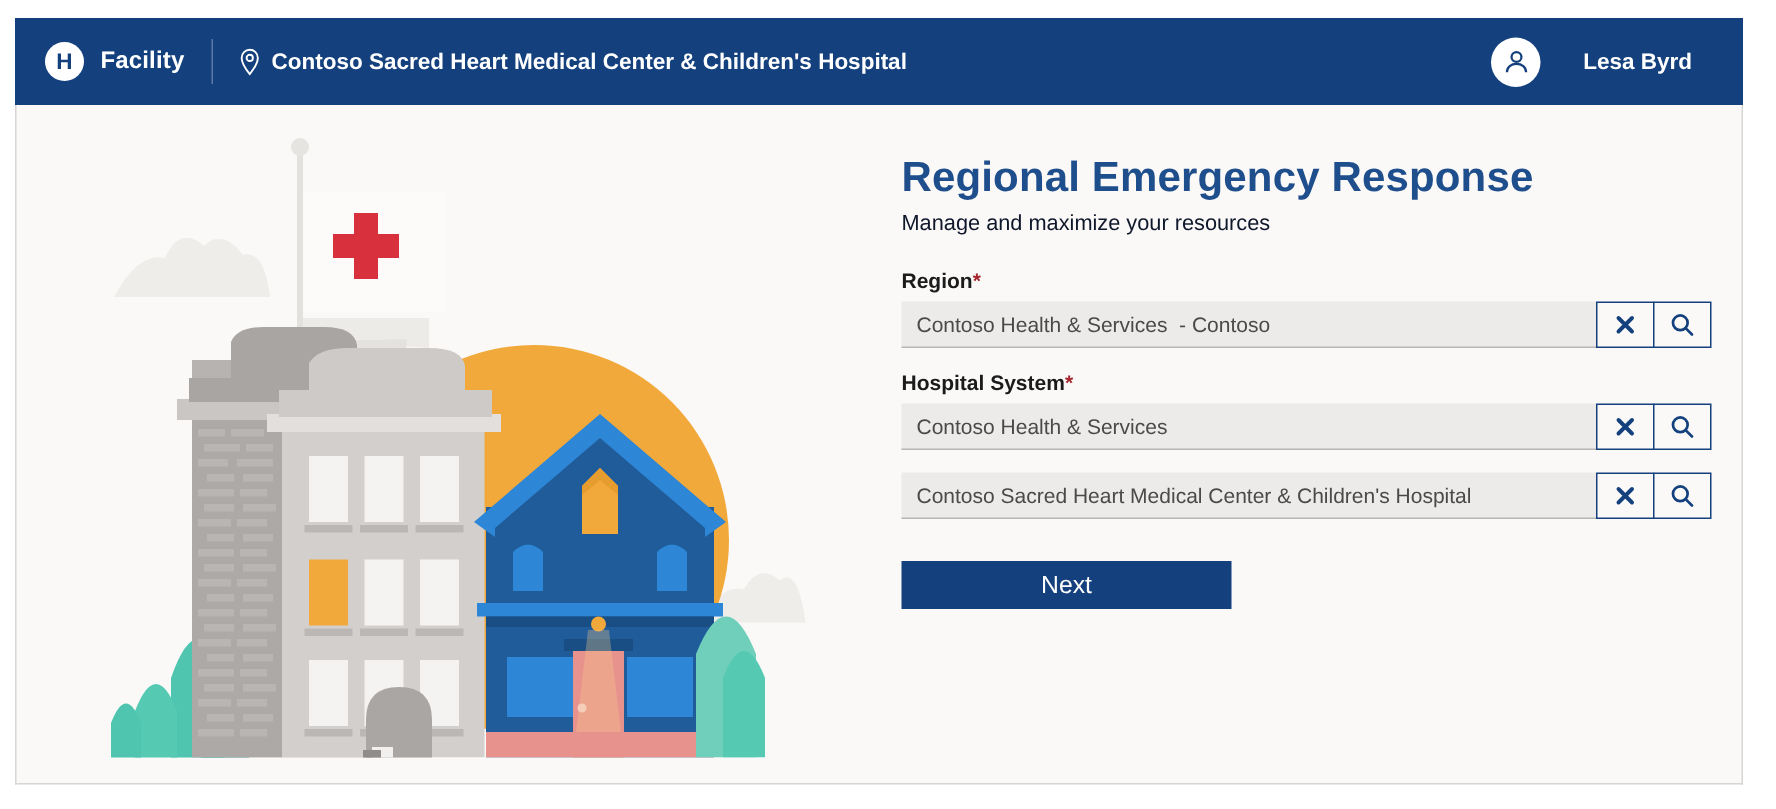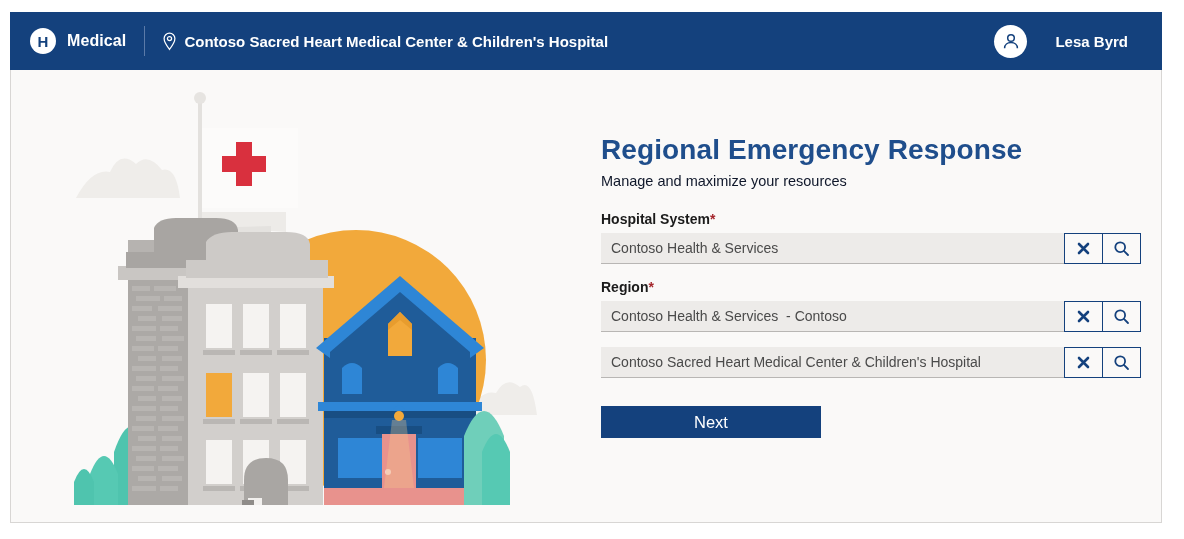--- a/index.html
+++ b/index.html
@@ -111,21 +111,21 @@
     top: 10px;
     width: 500px;
     height: 440px;
   }
   .illustration svg { display: block; }
 
   
   .form-panel {
     position: absolute;
     left: 590px;
-    top: 64px;
+    top: 32px;
     width: 540px;
   }
   .page-title {
     color: #1F4E8C;
     font-size: 28px;
     font-weight: bold;
     margin: 0 0 7px 0;
     letter-spacing: .1px;
   }
   .page-subtitle {
@@ -192,21 +192,21 @@
   }
 </style>
 </head>
 <body>
 
 <div id="page">
 
   <div class="app-header">
     <div class="brand">
       <div class="brand-logo">H</div>
-      <div class="brand-name">Medical</div>
+      <div class="brand-name">Facility</div>
     </div>
 
     <div class="header-divider"></div>
 
     <div class="facility-crumb">
       <span class="pin-icon">
         <svg width="15" height="19" viewBox="0 0 15 19">
           <path d="M7.5 1.2C4.5 1.2 2.1 3.6 2.1 6.6c0 4 5.4 10.8 5.4 10.8s5.4-6.8 5.4-10.8c0-3-2.4-5.4-5.4-5.4z" fill="none" stroke="#ffffff" stroke-width="1.25"></path>
           <circle cx="7.5" cy="6.6" r="2.1" fill="none" stroke="#ffffff" stroke-width="1.25"></circle>
         </svg>
@@ -387,72 +387,72 @@
         </g>
       </svg>
     </div>
 
     <div class="form-panel">
       <h1 class="page-title">Regional Emergency Response</h1>
       <p class="page-subtitle">Manage and maximize your resources</p>
 
       <div class="field-group">
         <label class="field-label">
+          <span>Region</span><span class="req-star">*</span>
+        </label>
+        <div class="field-row">
+          <div class="field-input" title="Contoso Health &amp; Services  - Contoso">Contoso Health &amp; Services  - Contoso</div>
+          <button class="field-btn">
+            <svg width="15" height="15" viewBox="0 0 15 15">
+              <path d="M3 3 L12 12 M12 3 L3 12" stroke="#14417D" stroke-width="2.6" stroke-linecap="round"></path>
+            </svg>
+          </button>
+          <button class="field-btn">
+            <svg width="17" height="17" viewBox="0 0 17 17">
+              <circle cx="7.2" cy="7.2" r="4.9" fill="none" stroke="#14417D" stroke-width="1.8"></circle>
+              <path d="M10.9 10.9 L15 15" stroke="#14417D" stroke-width="1.8" stroke-linecap="round"></path>
+            </svg>
+          </button>
+        </div>
+      </div>
+
+      <div class="field-group">
+        <label class="field-label">
           <span>Hospital System</span><span class="req-star">*</span>
         </label>
         <div class="field-row">
           <div class="field-input" title="Contoso Health &amp; Services">Contoso Health &amp; Services</div>
           <button class="field-btn">
             <svg width="15" height="15" viewBox="0 0 15 15">
               <path d="M3 3 L12 12 M12 3 L3 12" stroke="#14417D" stroke-width="2.6" stroke-linecap="round"></path>
             </svg>
           </button>
           <button class="field-btn">
             <svg width="17" height="17" viewBox="0 0 17 17">
               <circle cx="7.2" cy="7.2" r="4.9" fill="none" stroke="#14417D" stroke-width="1.8"></circle>
               <path d="M10.9 10.9 L15 15" stroke="#14417D" stroke-width="1.8" stroke-linecap="round"></path>
             </svg>
           </button>
         </div>
       </div>
 
       <div class="field-group">
-        <label class="field-label">
-          <span>Region</span><span class="req-star">*</span>
-        </label>
         <div class="field-row">
-          <div class="field-input" title="Contoso Health &amp; Services  - Contoso">Contoso Health &amp; Services  - Contoso</div>
+          <div class="field-input" title="Contoso Sacred Heart Medical Center &amp; Children's Hospital">Contoso Sacred Heart Medical Center &amp; Children's Hospital</div>
           <button class="field-btn">
             <svg width="15" height="15" viewBox="0 0 15 15">
               <path d="M3 3 L12 12 M12 3 L3 12" stroke="#14417D" stroke-width="2.6" stroke-linecap="round"></path>
             </svg>
           </button>
           <button class="field-btn">
             <svg width="17" height="17" viewBox="0 0 17 17">
               <circle cx="7.2" cy="7.2" r="4.9" fill="none" stroke="#14417D" stroke-width="1.8"></circle>
               <path d="M10.9 10.9 L15 15" stroke="#14417D" stroke-width="1.8" stroke-linecap="round"></path>
             </svg>
           </button>
         </div>
       </div>
 
-      <div class="field-group">
-        <div class="field-row">
-          <div class="field-input" title="Contoso Sacred Heart Medical Center &amp; Children's Hospital">Contoso Sacred Heart Medical Center &amp; Children's Hospital</div>
-          <button class="field-btn">
-            <svg width="15" height="15" viewBox="0 0 15 15">
-              <path d="M3 3 L12 12 M12 3 L3 12" stroke="#14417D" stroke-width="2.6" stroke-linecap="round"></path>
-            </svg>
-          </button>
-          <button class="field-btn">
-            <svg width="17" height="17" viewBox="0 0 17 17">
-              <circle cx="7.2" cy="7.2" r="4.9" fill="none" stroke="#14417D" stroke-width="1.8"></circle>
-              <path d="M10.9 10.9 L15 15" stroke="#14417D" stroke-width="1.8" stroke-linecap="round"></path>
-            </svg>
-          </button>
-        </div>
-      </div>
-
       <button class="next-button">Next</button>
     </div>
 
   </div>
 </div>
 
 </body></html>

